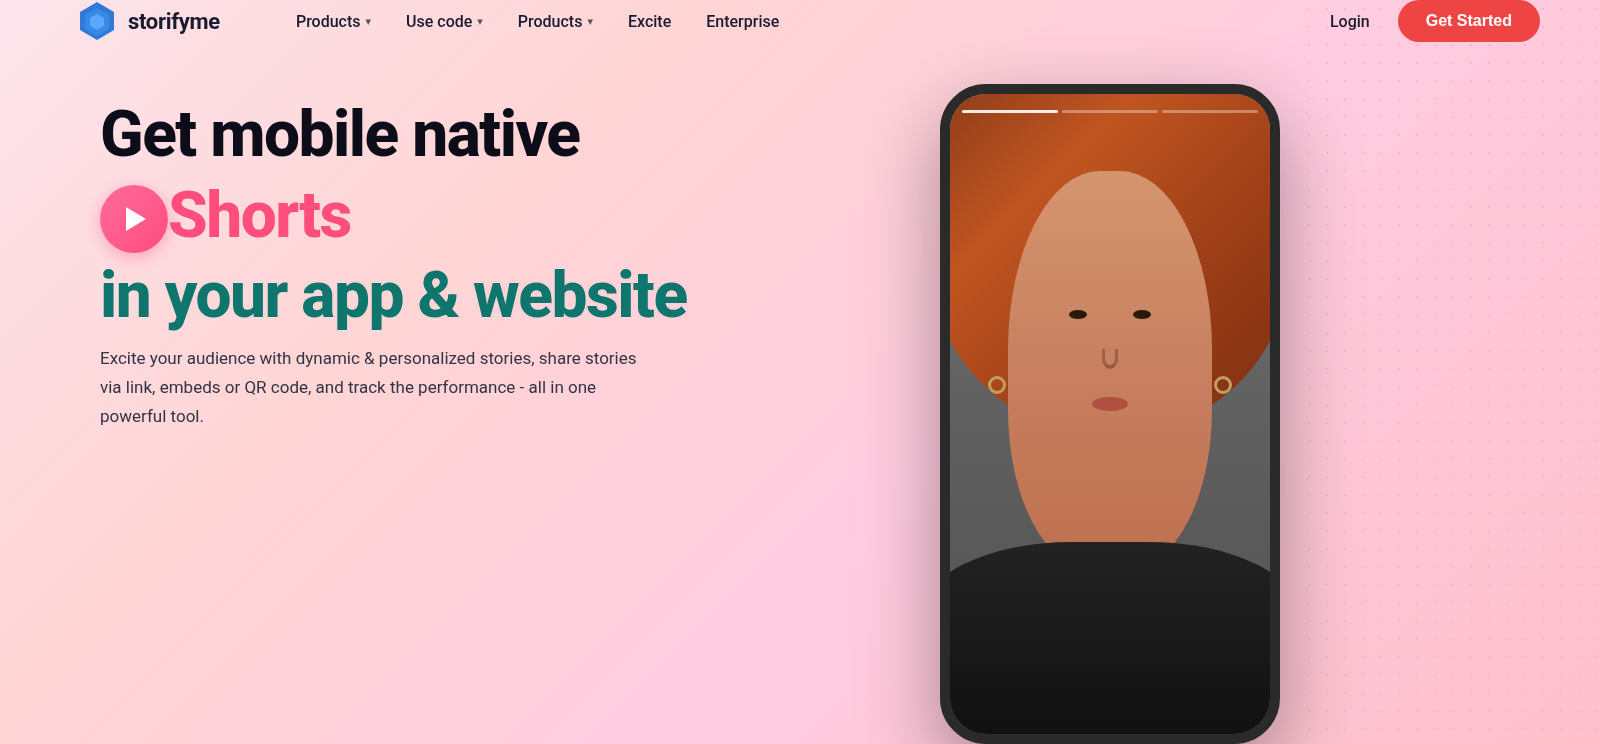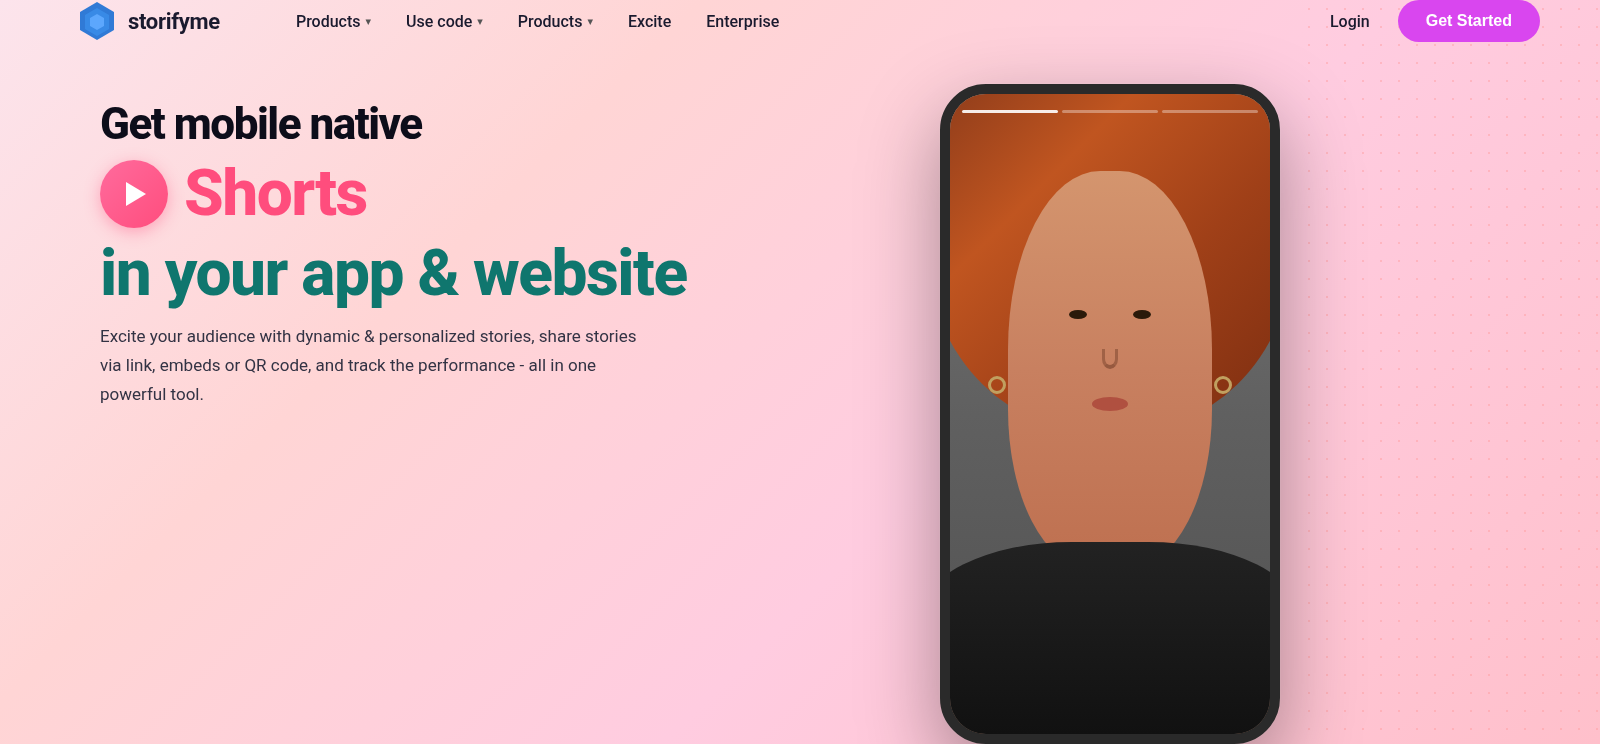--- a/index.html
+++ b/index.html
@@ -91,21 +91,21 @@
       color: #1a1a2e;
       cursor: pointer;
       border-radius: 8px;
     }
 
     .get-started-btn {
       padding: 12px 28px;
       font-size: 16px;
       font-weight: 600;
       color: #ffffff;
-      background: #d946ef;
+      background: #ef4444;
       border-radius: 50px;
       cursor: pointer;
       border: none;
       white-space: nowrap;
     }
 
     
     .hero {
       position: absolute;
       top: 0;
@@ -130,31 +130,30 @@
     }
 
     .hero-content {
       position: relative;
       z-index: 2;
       padding: 100px 0 60px 100px;
       max-width: 700px;
     }
 
     .hero-title-line1 {
-      font-size: 44px;
+      font-size: 64px;
       font-weight: 800;
       color: #0d0d1a;
       line-height: 1.1;
       letter-spacing: -1.5px;
     }
 
     .hero-title-line2 {
       display: flex;
-      align-items: center;
-      gap: 16px;
+      align-items: flex-end;
       margin: 8px 0;
     }
 
     .play-icon-container {
       width: 68px;
       height: 68px;
       border-radius: 50%;
       background: linear-gradient(135deg, #ff6b9d 0%, #ff4d7d 100%);
       display: flex;
       align-items: center;

